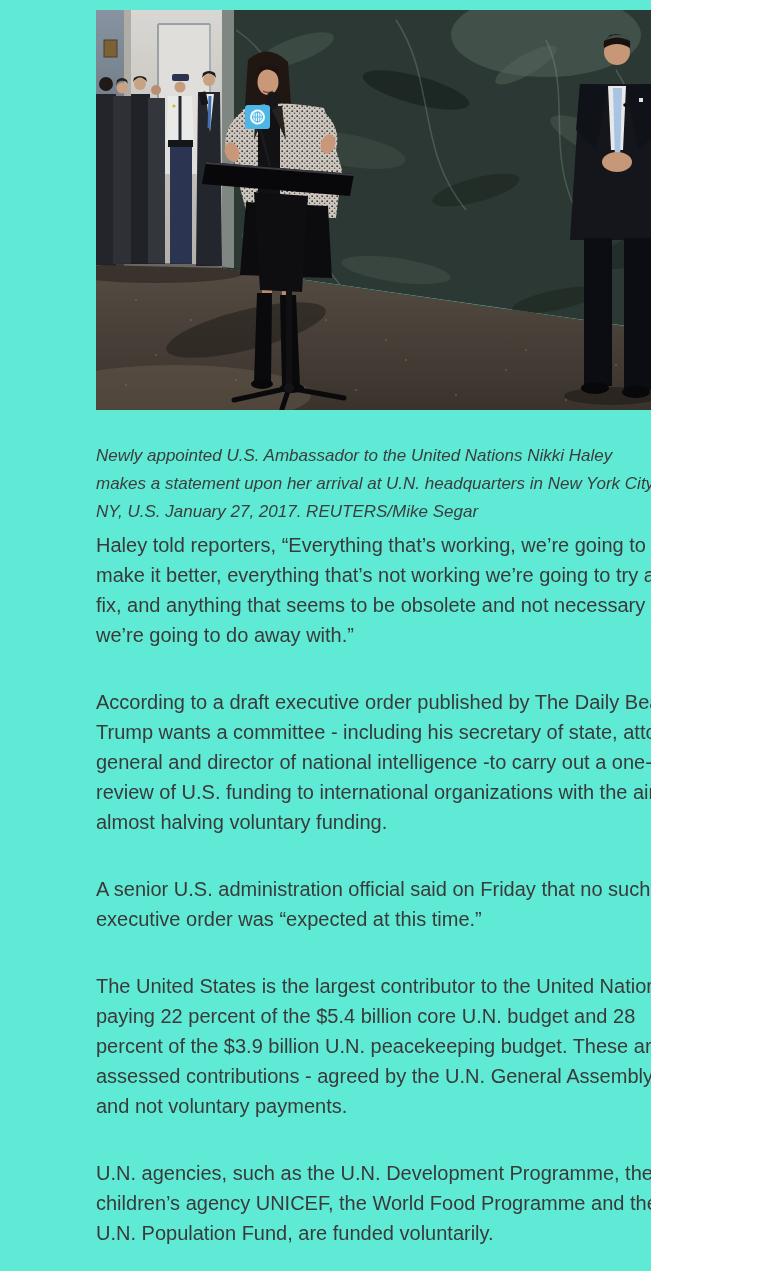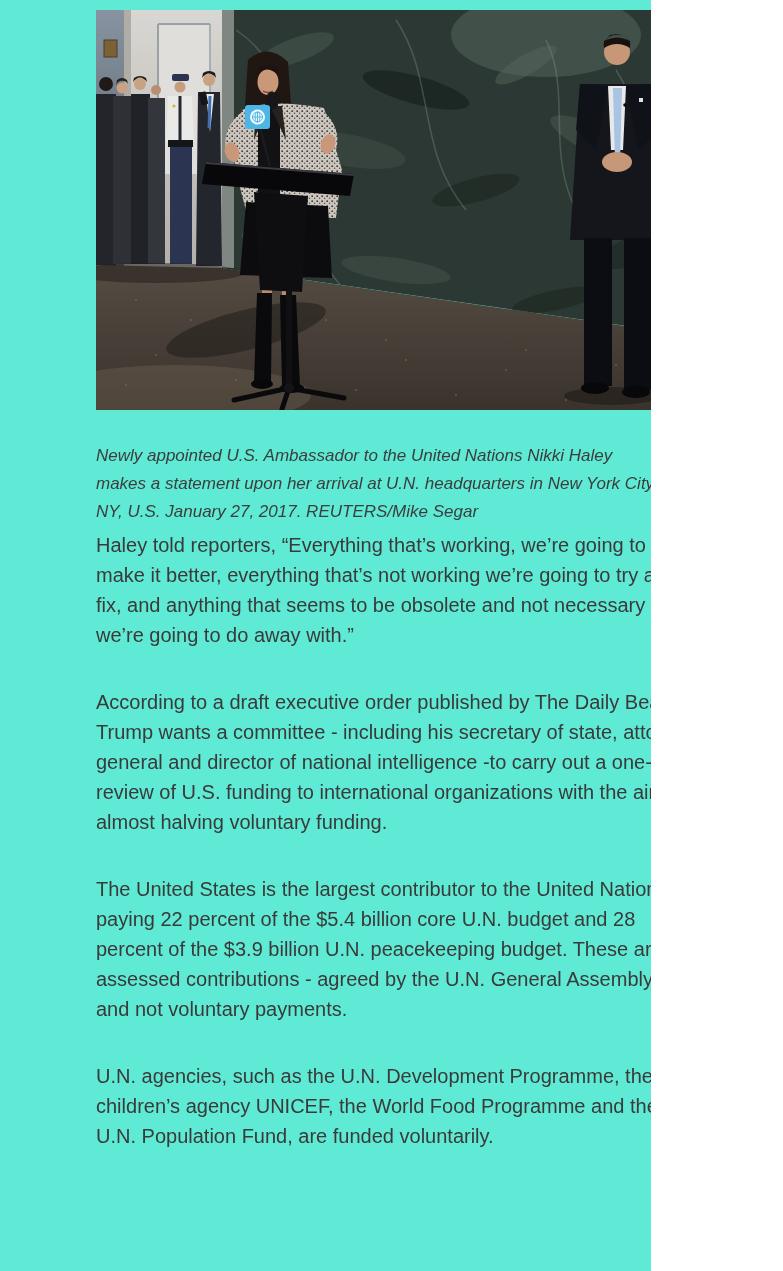--- a/index.html
+++ b/index.html
@@ -252,20 +252,22 @@
 
     <p class="body-para">Haley told reporters, “Everything that’s working, we’re going to
 make it better, everything that’s not working we’re going to try and
 fix, and anything that seems to be obsolete and not necessary
 we’re going to do away with.”</p>
     <p class="body-para">According to a draft executive order published by The Daily Beast,
 Trump wants a committee - including his secretary of state, attorney
 general and director of national intelligence -to carry out a one-year
 review of U.S. funding to international organizations with the aim of
 almost halving voluntary funding.</p>
+    <p class="body-para">A senior U.S. administration official said on Friday that no such
+executive order was “expected at this time.”</p>
     <p class="body-para">The United States is the largest contributor to the United Nations,
 paying 22 percent of the $5.4 billion core U.N. budget and 28
 percent of the $3.9 billion U.N. peacekeeping budget. These are
 assessed contributions - agreed by the U.N. General Assembly -
 and not voluntary payments.</p>
     <p class="body-para">U.N. agencies, such as the U.N. Development Programme, the
 children’s agency UNICEF, the World Food Programme and the
 U.N. Population Fund, are funded voluntarily.</p>
 
   </div>

